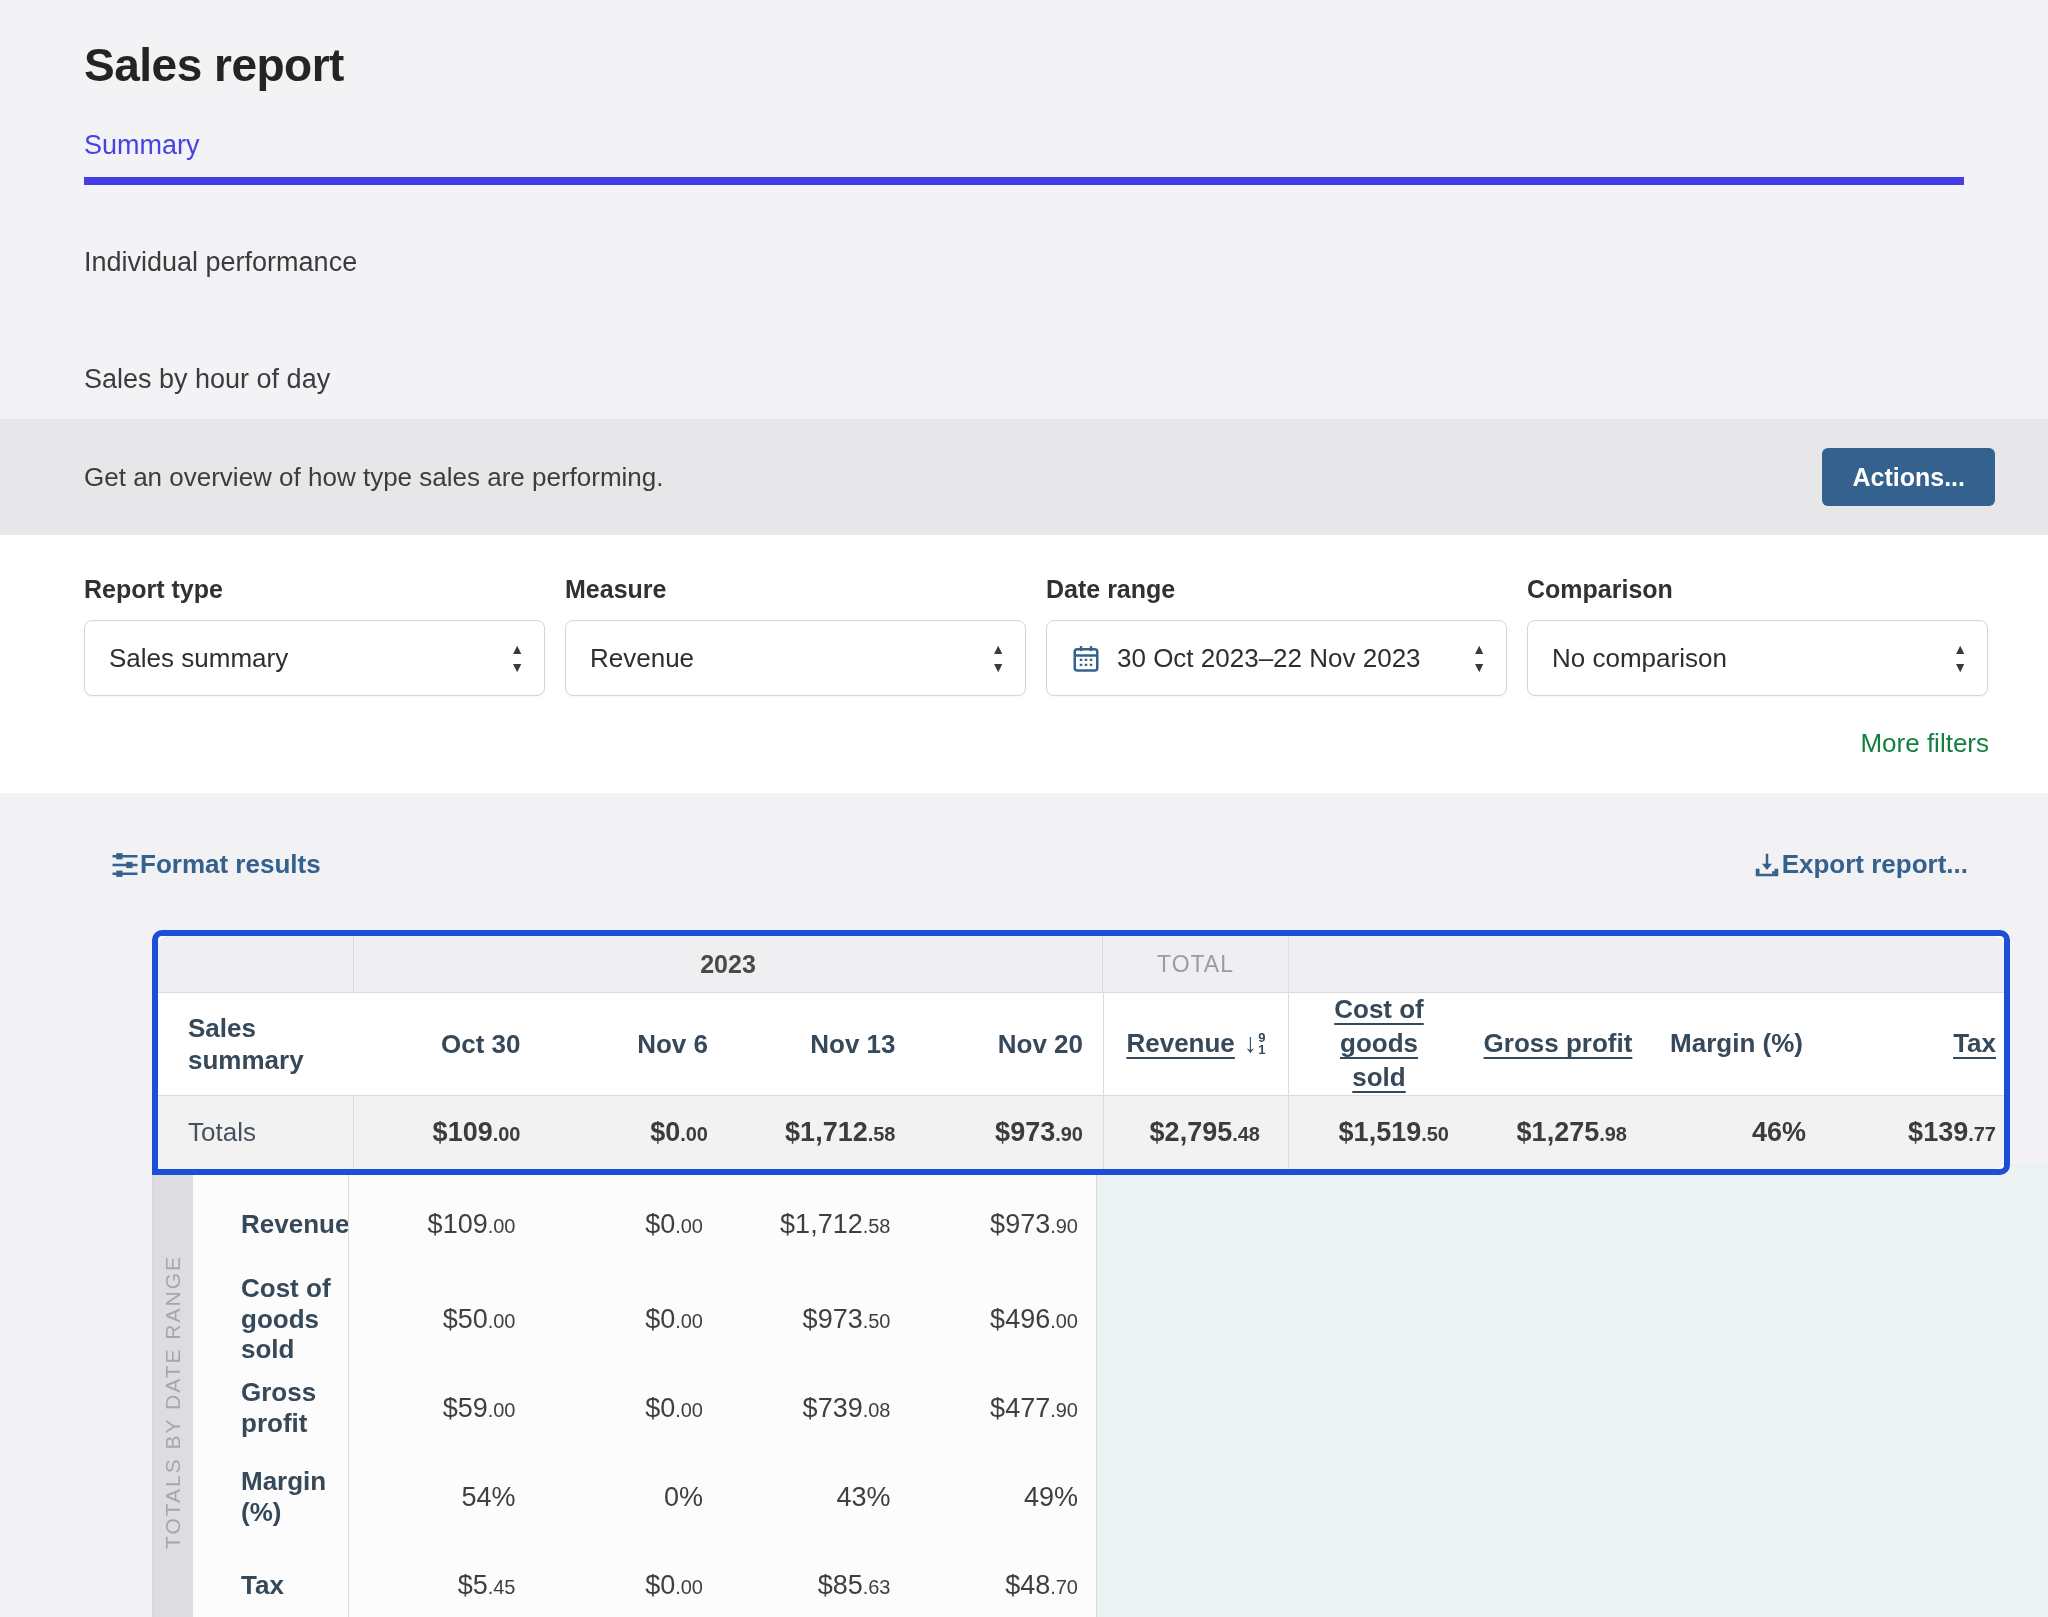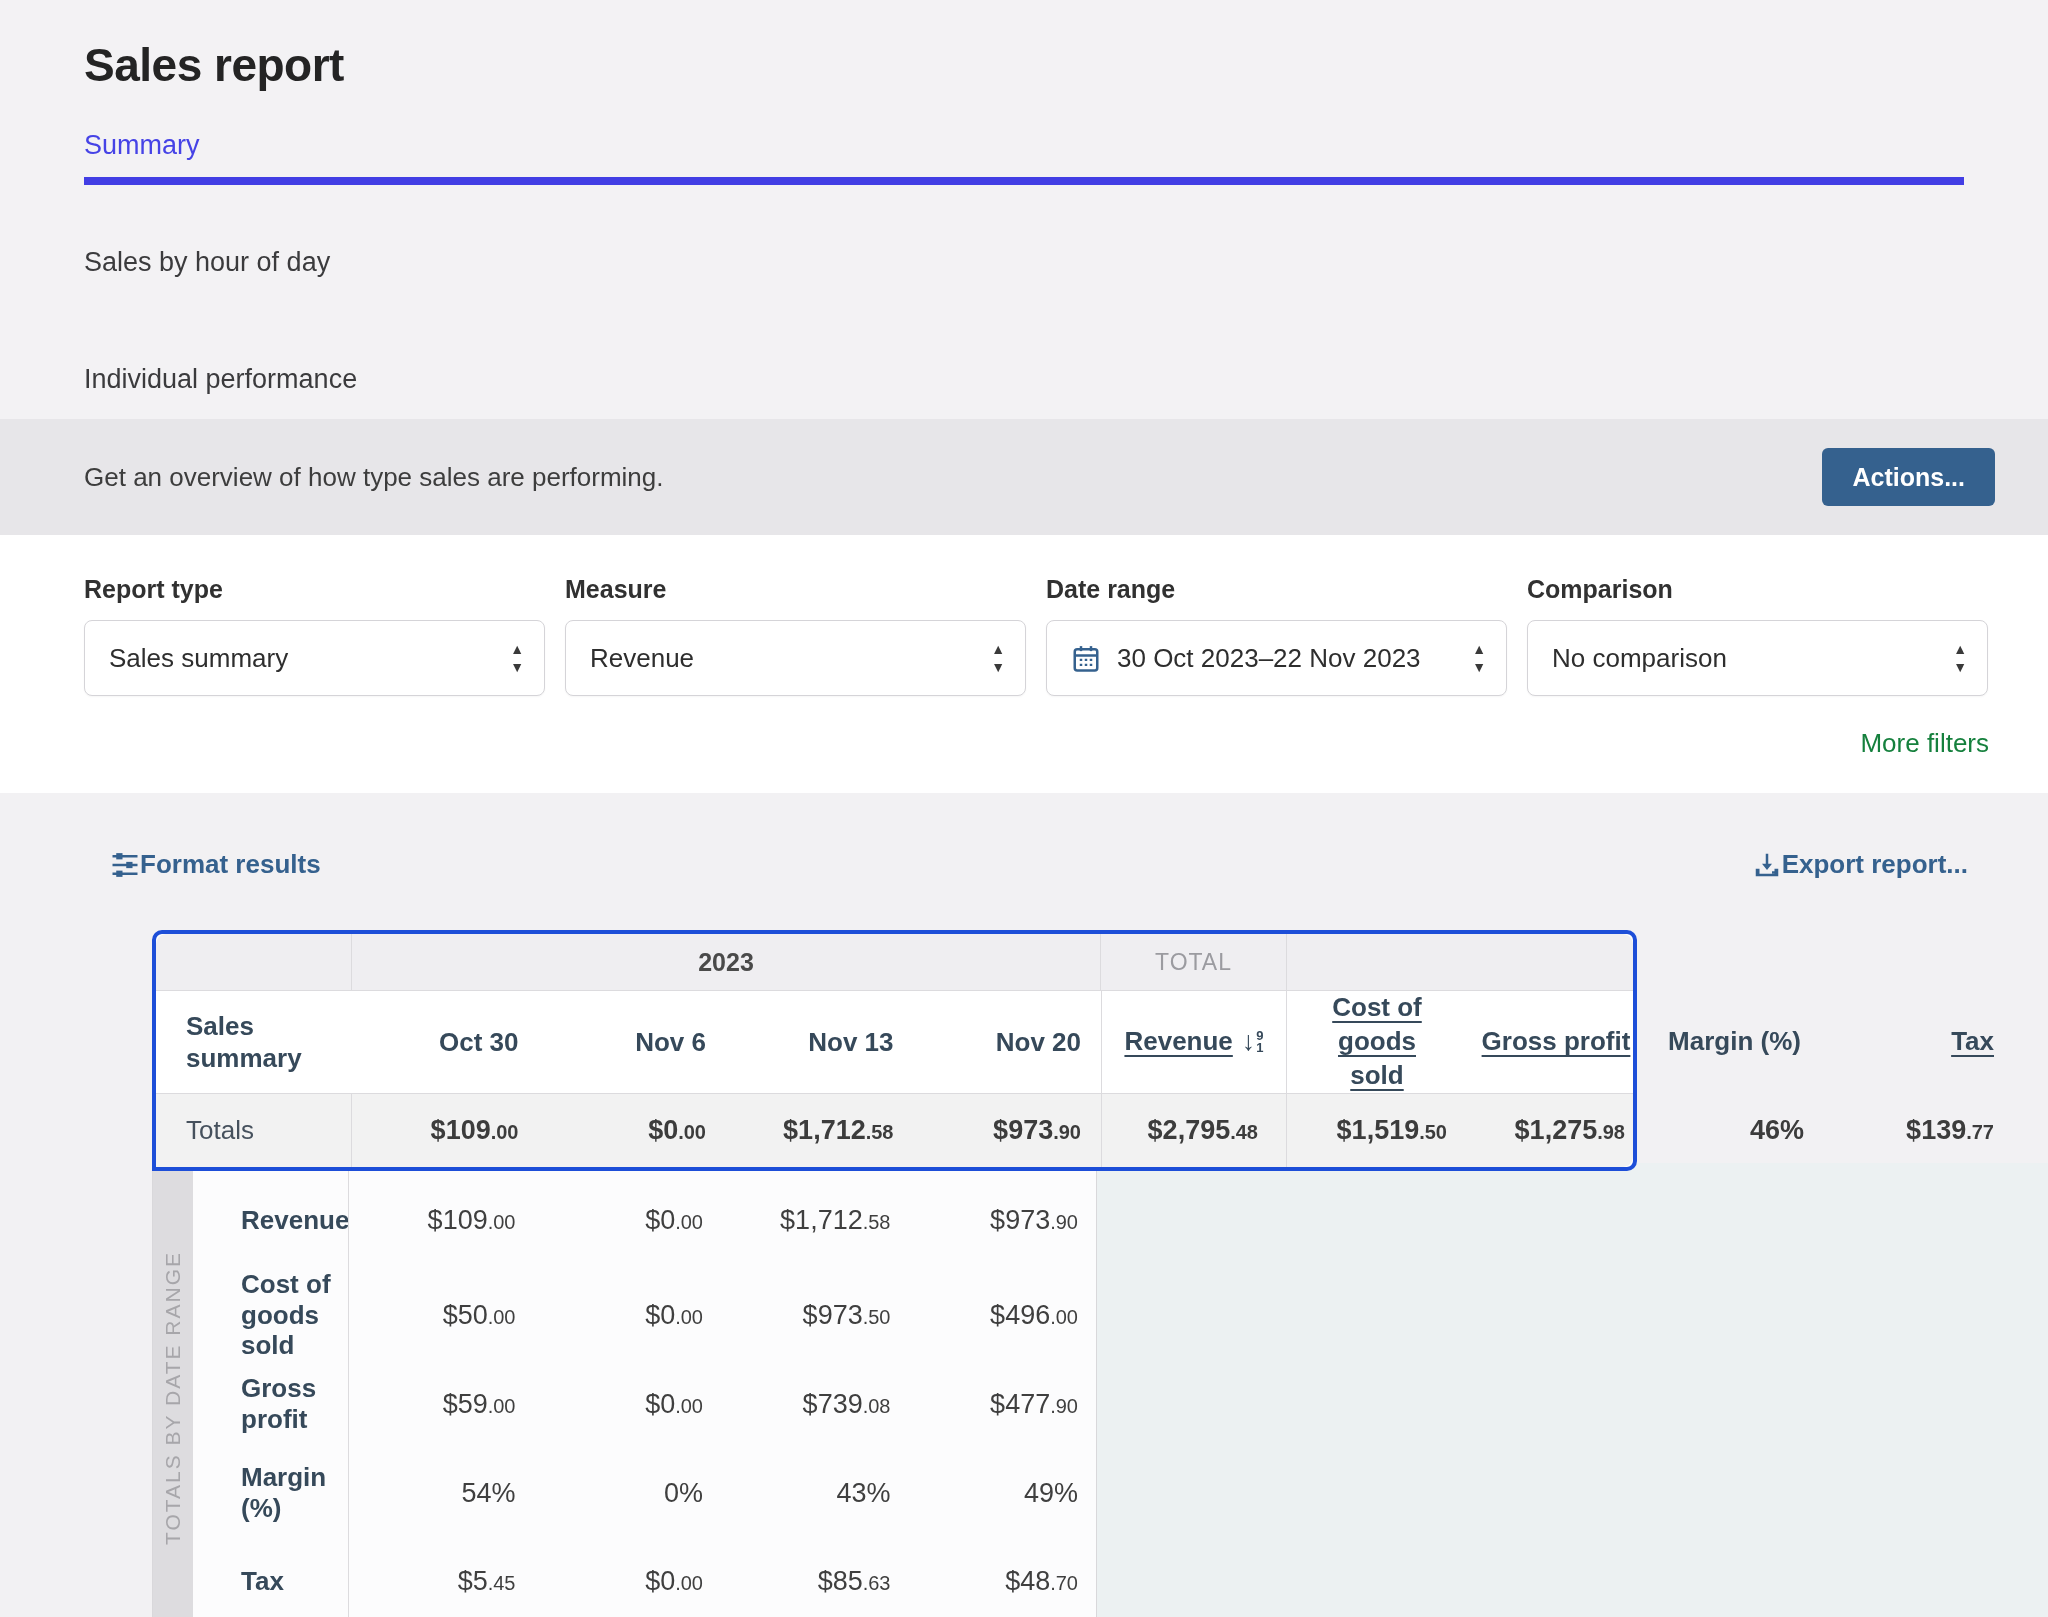--- a/index.html
+++ b/index.html
@@ -39,21 +39,21 @@
 
   
   .results{background:#f2f1f3;flex:1;}
   .toolbar{display:flex;justify-content:space-between;align-items:center;padding:56px 80px 0 110px;}
   .tool-link{display:inline-flex;align-items:center;color:#35618e;font-size:26px;font-weight:700;cursor:pointer;text-decoration:none;}
   .tool-link svg{display:block;}
 
   
   .table-wrap{position:relative;margin-top:50px;padding-left:152px;height:687px;}
   .blue-band{position:absolute;left:1097px;right:0;top:233px;height:454px;background:#ecf1f2;}
-  .card{position:relative;width:1485px;border:4px solid #1d4ed8;border-radius:10px 10px 10px 0;background:#fff;box-sizing:border-box;}
+  .card{position:relative;width:1858px;border:6px solid #1d4ed8;border-radius:10px 10px 10px 0;background:#fff;box-sizing:border-box;}
   .grid-row{display:grid;grid-template-columns:195px 187.5px 187.5px 187.5px 187.5px 186px 180px 178px 179px 190px;box-sizing:border-box;}
   .group-row{height:57px;background:#efeef1;border-bottom:1px solid #dcdbde;border-radius:10px 10px 0 0;}
   .group-row .cell{display:flex;align-items:center;justify-content:center;}
   .cell-year{grid-column:2 / span 4;font-size:25px;font-weight:600;color:#4a4a4a;border-left:1px solid #dcdbde;border-right:1px solid #dcdbde;}
   .cell-total-label{grid-column:6;font-size:23px;color:#9b9ba0;letter-spacing:1px;border-right:1px solid #dcdbde;}
   .header-row{height:103px;background:#fff;border-bottom:1px solid #dcdbde;}
   .header-row .cell{display:flex;align-items:center;font-size:26px;font-weight:700;color:#36495a;}
   .corner-cell{padding-left:30px;line-height:1.25;}
   .date-head{justify-content:flex-end;padding-right:20px;}
   .date-head:first-of-type{border-left:1px solid #dcdbde;}
@@ -90,22 +90,22 @@
 </style>
 </head>
 <body>
 
 <div class="page">
 
   <div class="hdr">
     <div class="title">Sales report</div>
     <div class="tabs">
       <div class="tab active">Summary</div>
+      <div class="tab">Individual performance</div>
       <div class="tab">Sales by hour of day</div>
-      <div class="tab">Individual performance</div>
     </div>
   </div>
 
   <div class="overview">
     <span class="desc">Get an overview of how type sales are performing.</span>
     <button class="actions-btn">Actions...</button>
   </div>
 
   <div class="filters-section">
     <div class="filters-row">

